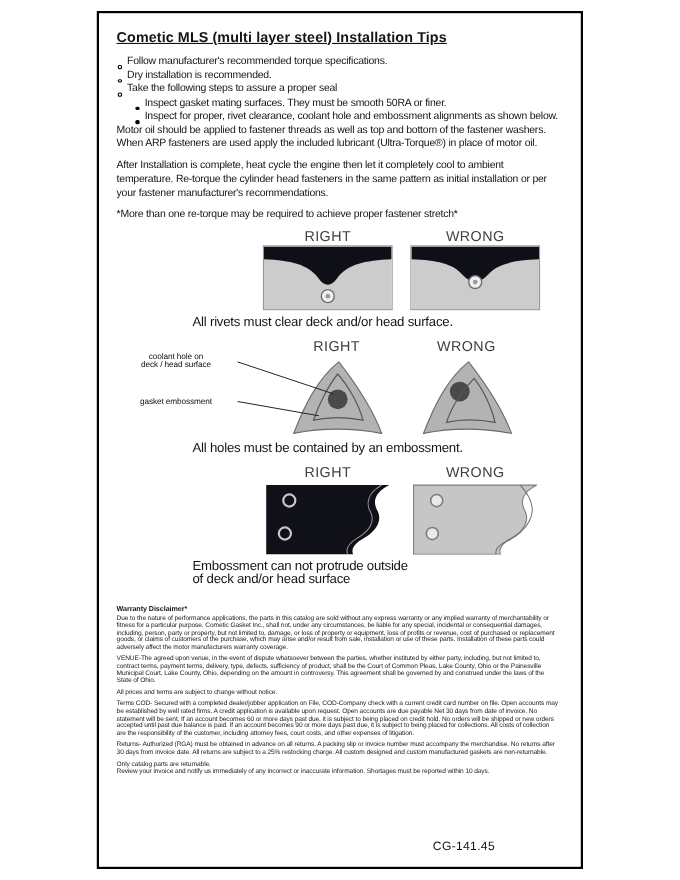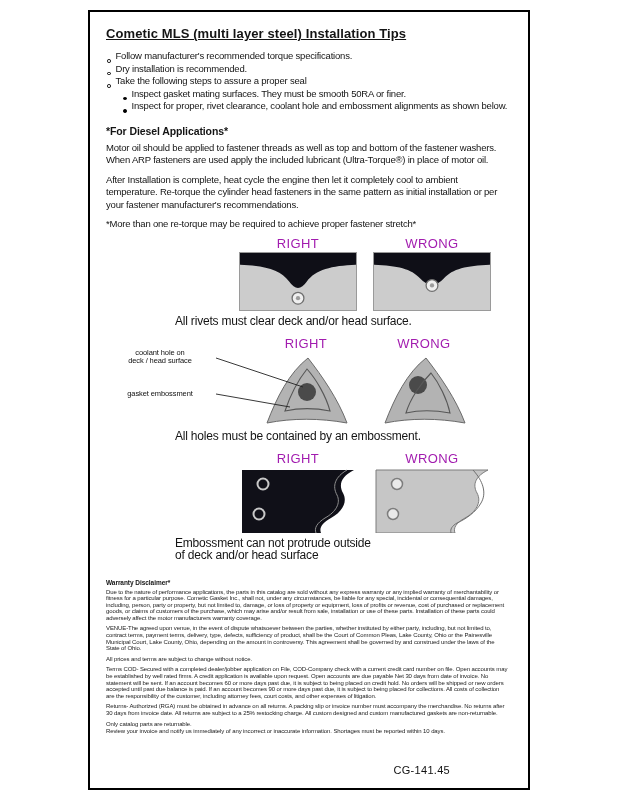--- a/index.html
+++ b/index.html
@@ -10,21 +10,21 @@
   .tip{display:flex;align-items:flex-end;font-size:9.5px;letter-spacing:-.2px;line-height:12.5px}
   .marker{flex:0 0 auto;width:3.5px;height:3.5px;border-radius:50%;margin:4px 5px 0 1px}
   .marker.open{border:1px solid #000}
   .marker.filled{background:#000;border:1px solid #000;margin-left:17px}
   .diesel-h{font-size:10.5px;font-weight:bold;margin:12px 0 5px 0;letter-spacing:-.1px}
   .para{font-size:9.5px;letter-spacing:-.2px;line-height:12.5px;margin:0 0 7px 0;max-width:424px}
   .note{font-size:9.5px;letter-spacing:-.2px;line-height:12.5px;margin:2px 0 6px 0}
   .diag-section{margin-top:6px;position:relative}
   .diag-grid{display:grid;grid-template-columns:118px 118px;column-gap:16px;row-gap:1px;margin-left:133px;width:max-content}
   .diag-grid.g2{grid-template-columns:96px 96px;column-gap:22px;margin-left:152px}
-  .diag-head{font-size:13px;line-height:14px;text-align:center;letter-spacing:.4px;color:#a21caf}
+  .diag-head{font-size:13px;line-height:14px;text-align:center;letter-spacing:.4px;color:#404040}
   .panel{line-height:0}
   .panel.bordered{border:1px solid #9a9a9a}
   .panel svg{display:block}
   .caption{font-size:12px;letter-spacing:-.2px;line-height:12px;margin:4px 0 0 69px}
   .caption.two-line{max-width:208px}
   .lead-lbl{position:absolute;left:0;width:108px;text-align:center;font-size:7.5px;line-height:8.5px;letter-spacing:-.1px;color:#111}
   .lbl1{top:12px}
   .lbl2{top:53px}
   .leads{position:absolute;left:0;top:0;pointer-events:none}
   .warranty{margin-top:18px;max-width:424px}
@@ -56,21 +56,20 @@
     <li class="tip">
       <span class="marker filled"></span>
       <span>Inspect gasket mating surfaces.  They must be smooth 50RA or finer.</span>
     </li>
     <li class="tip">
       <span class="marker filled"></span>
       <span>Inspect for proper, rivet clearance, coolant hole and embossment alignments as shown below.</span>
     </li>
   </ul>
 
-  <h2 class="diesel-h">*For Diesel Applications*</h2>
   <p class="para">Motor oil should be applied to fastener threads as well as top and bottom of the fastener washers. When ARP fasteners are used apply the included lubricant (Ultra-Torque®) in place of motor oil.</p>
   <p class="para">After Installation is complete, heat cycle the engine then let it completely cool to ambient temperature. Re-torque the cylinder head fasteners in the same pattern as initial installation or per your fastener manufacturer's recommendations.</p>
   <p class="note">*More than one re-torque may be required to achieve proper fastener stretch*</p>
 
   <section class="diag-section">
     <div class="diag-grid">
       <div class="diag-head">RIGHT</div>
       <div class="diag-head">WRONG</div>
       <div class="panel bordered">
         <svg viewBox="0 0 118 58" width="116" height="57">

